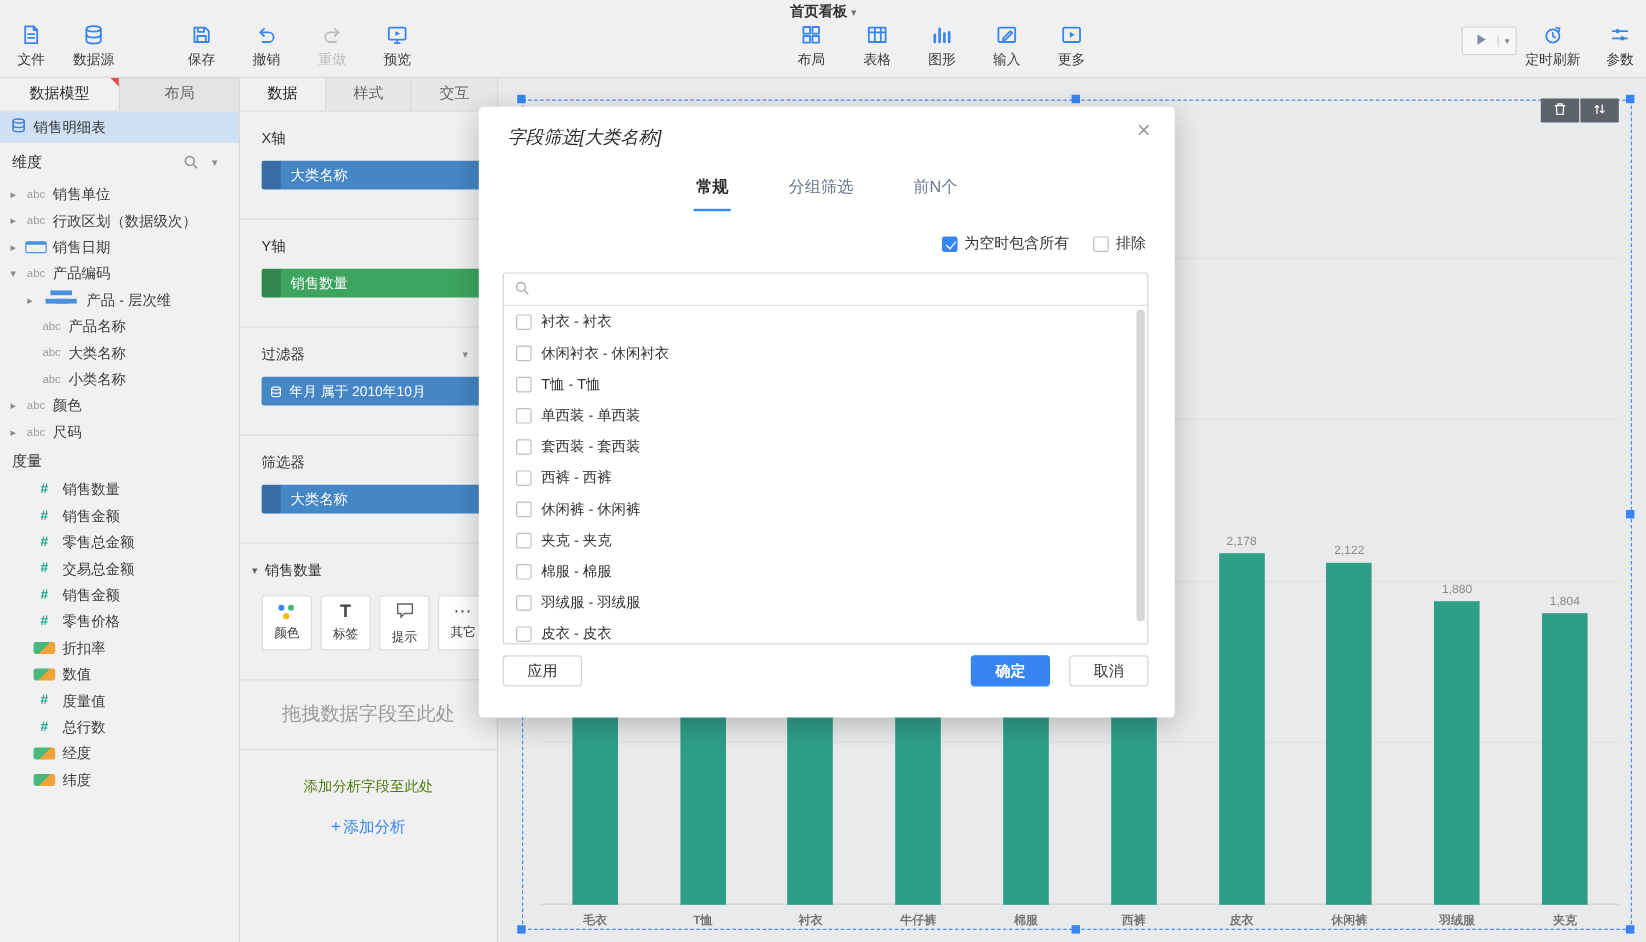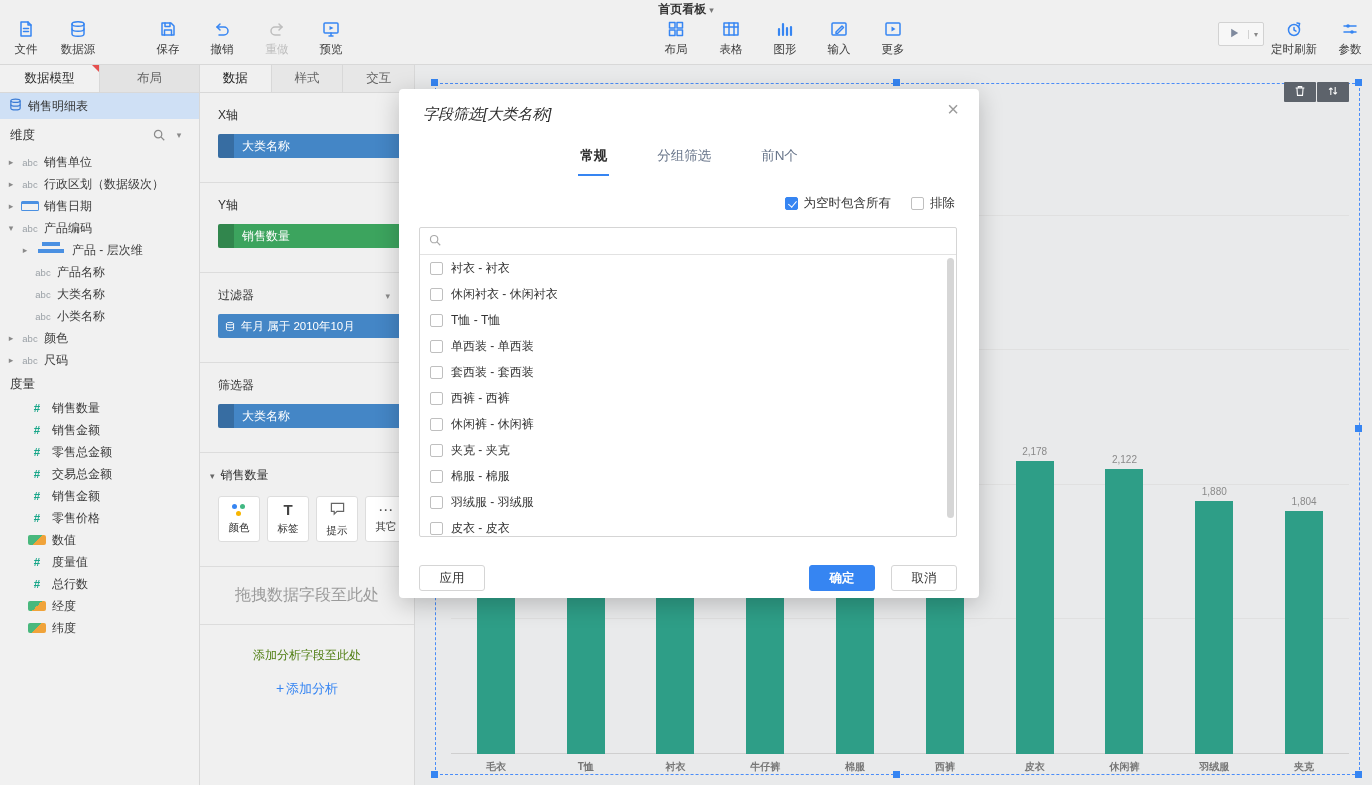--- a/index.html
+++ b/index.html
@@ -106,21 +106,21 @@
   .cb { width:13px; height:13px; border:1px solid #bfbfbf; border-radius:2px; background:#fff; display:inline-block; position:relative; flex:0 0 auto; }
   .cb.checked { background:#3685f2; border-color:#3685f2; }
   .cb.checked::after { content:""; position:absolute; left:4px; top:1px; width:3.5px; height:7px; border:solid #fff; border-width:0 1.8px 1.8px 0; transform:rotate(40deg); }
   .search-list { position:absolute; left:20px; right:22px; top:138px; height:310px; border:1px solid #d5d5d5; border-radius:2px; background:#fff; }
   .search-row { height:27px; border-bottom:1px solid #e2e2e2; display:flex; align-items:center; padding:0 8px; gap:6px; }
   .search-row svg { stroke:#a8a8a8; fill:none; stroke-width:1.3; }
   .search-input { border:none; outline:none; flex:1; font-size:12px; background:transparent; color:#333; }
   .mlist { position:absolute; top:27px; bottom:0; left:0; right:0; overflow:hidden; }
   .l-item { height:26px; display:flex; align-items:center; gap:8px; padding:0 10px; font-size:12px; color:#333; cursor:pointer; }
   .thumb { position:absolute; right:2px; top:3px; width:7px; height:260px; background:#d6d6d6; border-radius:4px; z-index:2; }
-  .btn { position:absolute; bottom:7px; height:26px; min-width:66px; padding:0 16px; border:1px solid #d5d5d5; border-radius:3px; background:#fff; font-size:12.5px; color:#333; display:inline-flex; align-items:center; justify-content:center; cursor:pointer; }
+  .btn { position:absolute; bottom:26px; height:26px; min-width:66px; padding:0 16px; border:1px solid #d5d5d5; border-radius:3px; background:#fff; font-size:12.5px; color:#333; display:inline-flex; align-items:center; justify-content:center; cursor:pointer; }
   .btn-primary { background:#3685f2; border-color:#3685f2; color:#fff; font-weight:bold;margin-left:34px; }
 </style>
 </head>
 <body>
 
 <div class="app">
 
   <div class="topbar">
     <div class="doc-title"><span>首页看板</span><span class="caret-sm">▾</span></div>
 
@@ -382,20 +382,24 @@
         <div class="m-row">
           <span class="fi ic-hash"></span>
           <span class="tl">销售金额</span>
         </div>
 
         <div class="m-row">
           <span class="fi ic-hash"></span>
           <span class="tl">零售价格</span>
         </div>
 
+        <div class="m-row">
+          <span class="fi ic-calc"></span>
+          <span class="tl">折扣率</span>
+        </div>
 
         <div class="m-row">
           <span class="fi ic-calc"></span>
           <span class="tl">数值</span>
         </div>
 
         <div class="m-row">
           <span class="fi ic-hash"></span>
           <span class="tl">度量值</span>
         </div>

